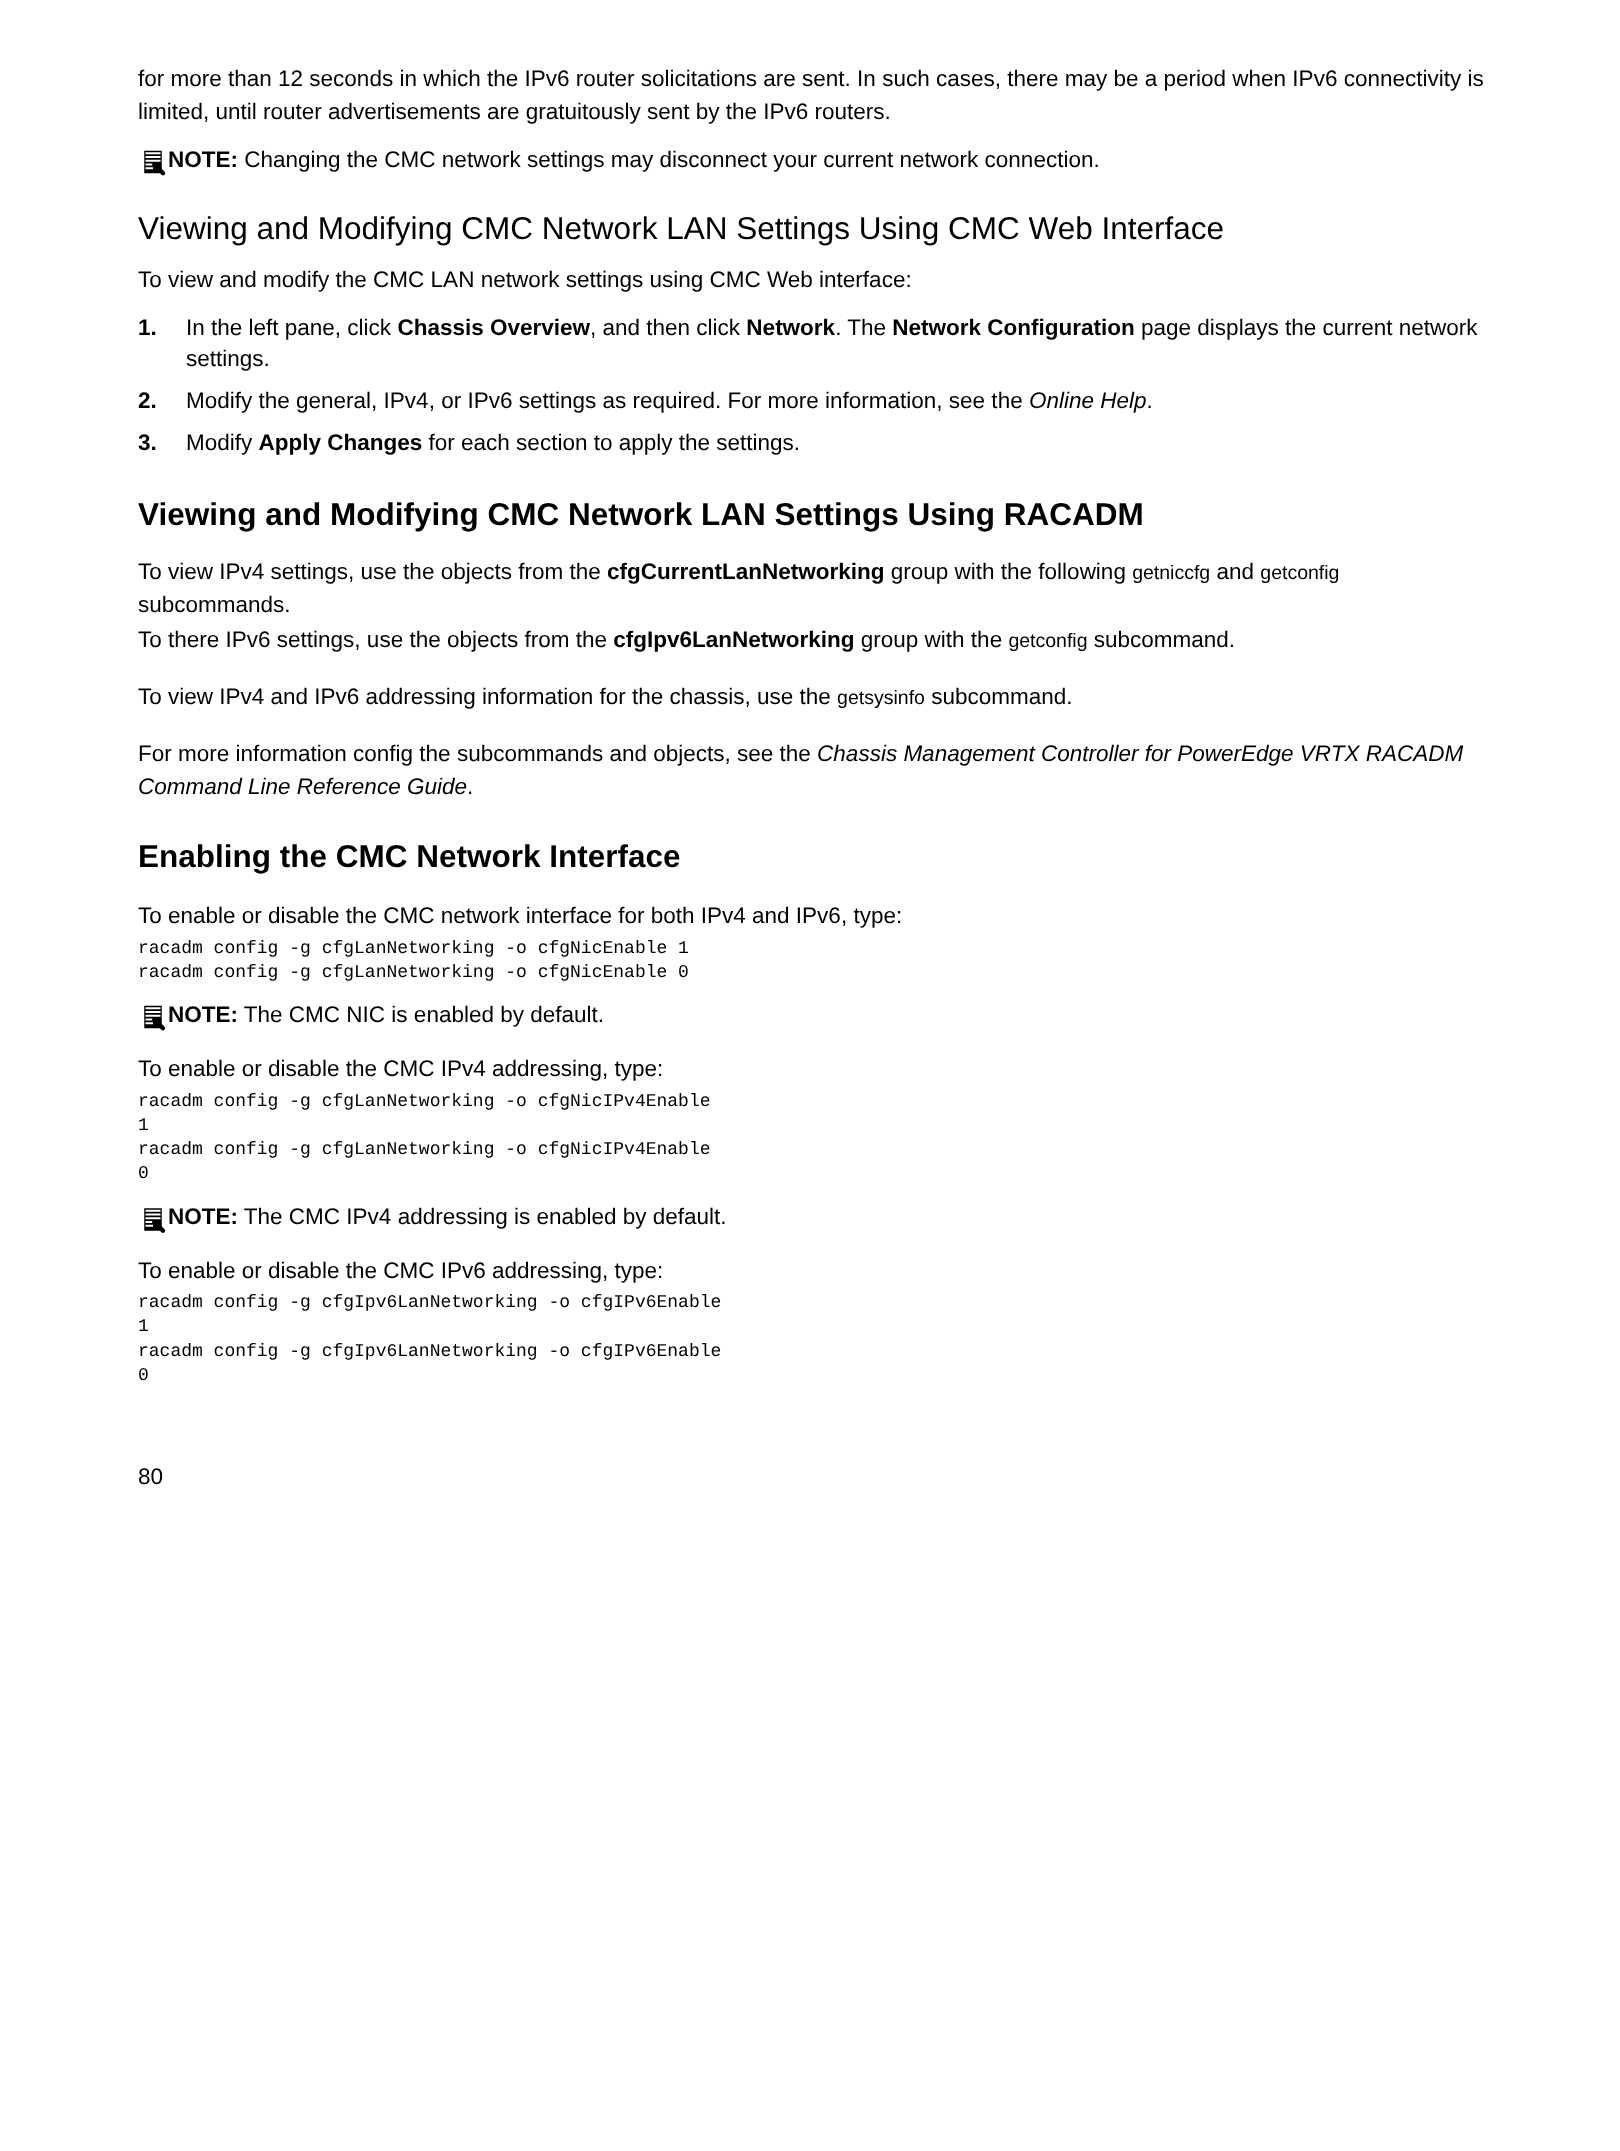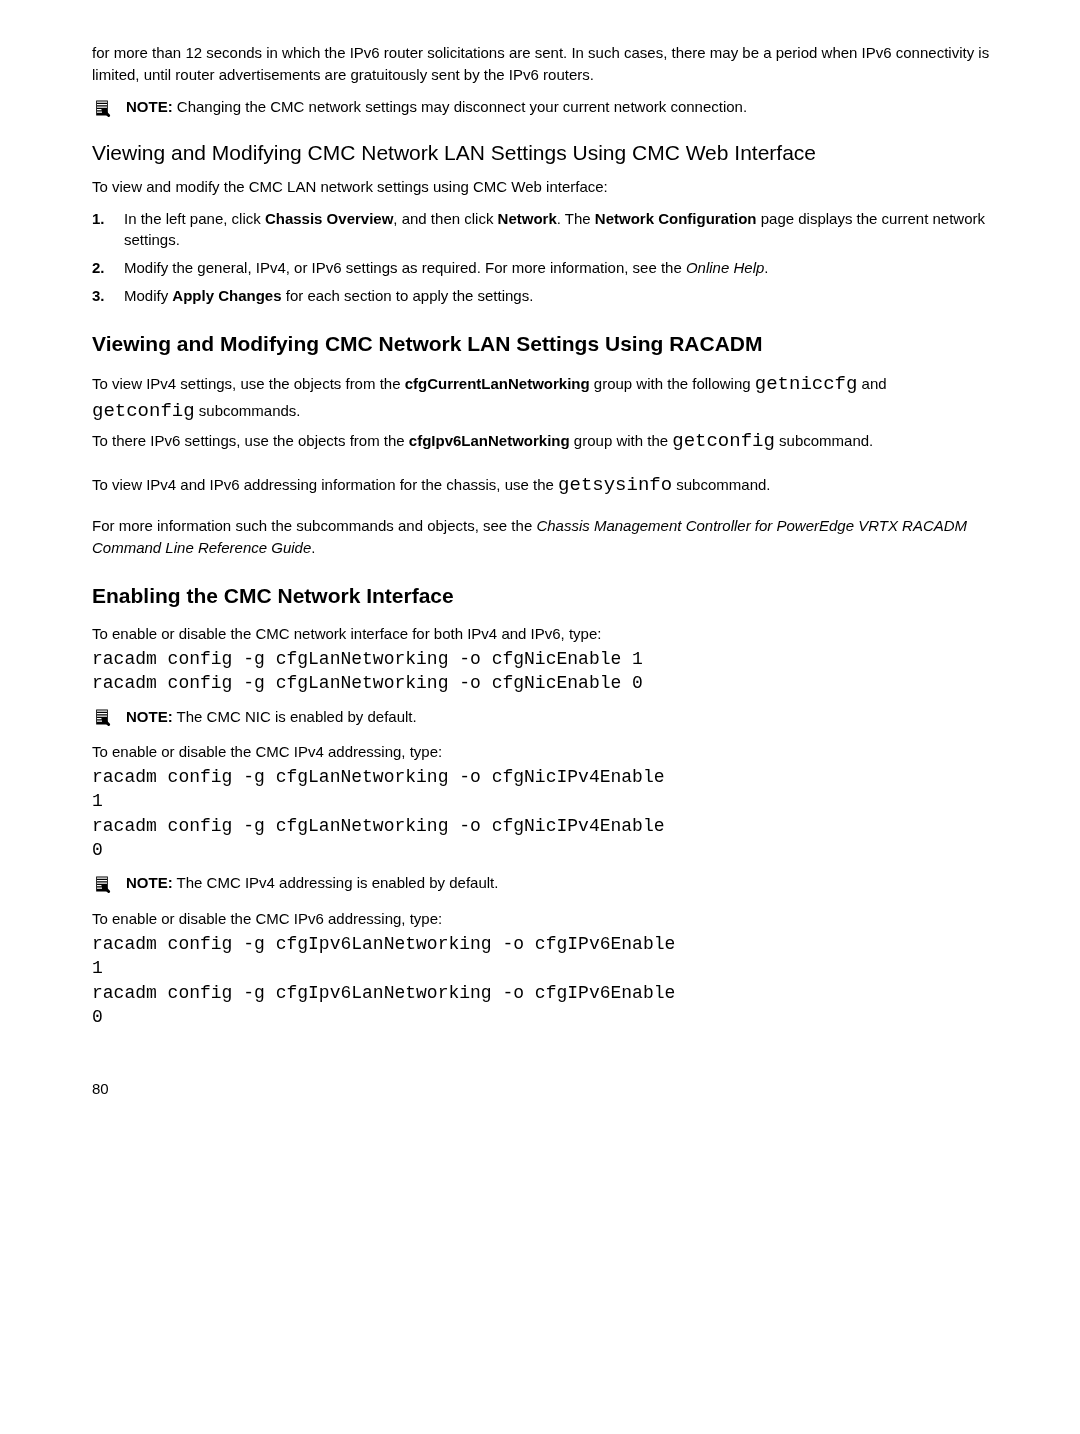--- a/index.html
+++ b/index.html
@@ -13,22 +13,21 @@
     line-height: 1.45;
   }
   .page {
     padding: 42px 88px 40px 92px;
   }
   .para {
     margin: 0 0 10px 0;
   }
   .note-block {
     display: flex;
-    align-items: center;
-    gap: 14px;
+    align-items: flex-start;
     margin: 10px 0;
   }
   .note-icon {
     flex: 0 0 auto;
     margin-top: 2px;
   }
   .note-icon svg {
     width: 20px;
     height: 20px;
     display: block;
@@ -65,26 +64,26 @@
     font-weight: 700;
     min-width: 18px;
   }
   .step-body {
     flex: 1 1 auto;
   }
   .italic {
     font-style: italic;
   }
   .mono {
-    font-family: Liberation Mono, monospace;
-    font-size: 19px;
+    font-family: Liberation Sans, sans-serif;
+    font-size: 13px;
   }
   pre.codeblock {
     font-family: "Courier New", Courier, monospace;
-    font-size: 18px;
+    font-size: 12px;
     white-space: pre;
     margin: 2px 0 8px 0;
     line-height: 1.35;
   }
   .page-number {
     margin-top: 49px;
     font-size: 15px;
   }
 </style>
 </head>
@@ -141,21 +140,21 @@
 
   <p class="para">
     <span>To there IPv6 settings, use the objects from the </span><span class="bold">cfgIpv6LanNetworking</span><span> group with the </span><span class="mono">getconfig</span><span> subcommand.</span>
   </p>
 
   <p class="para" style="margin-top:16px;">
     <span>To view IPv4 and IPv6 addressing information for the chassis, use the </span><span class="mono">getsysinfo</span><span> subcommand.</span>
   </p>
 
   <p class="para" style="margin-top:16px;">
-    <span>For more information such the subcommands and objects, see the </span><span class="italic">Chassis Management Controller for PowerEdge VRTX RACADM Command Line Reference Guide</span><span>.</span>
+    <span>For more information config the subcommands and objects, see the </span><span class="italic">Chassis Management Controller for PowerEdge VRTX RACADM Command Line Reference Guide</span><span>.</span>
   </p>
 
   <h3>Enabling the CMC Network Interface</h3>
 
   <p class="para" style="margin-bottom:2px;">To enable or disable the CMC network interface for both IPv4 and IPv6, type:</p>
   <pre class="codeblock">racadm config -g cfgLanNetworking -o cfgNicEnable 1
 racadm config -g cfgLanNetworking -o cfgNicEnable 0</pre>
 
   <div class="note-block">
     <span class="note-icon">

